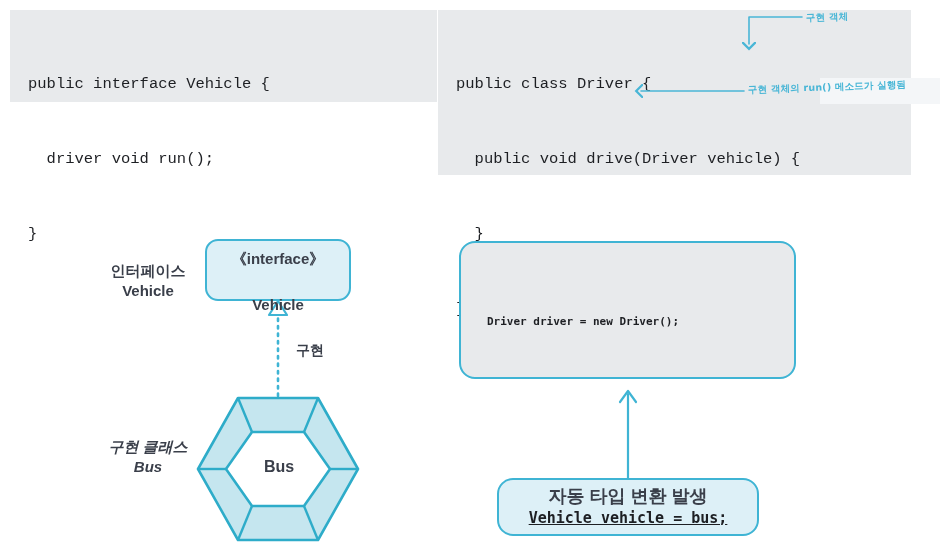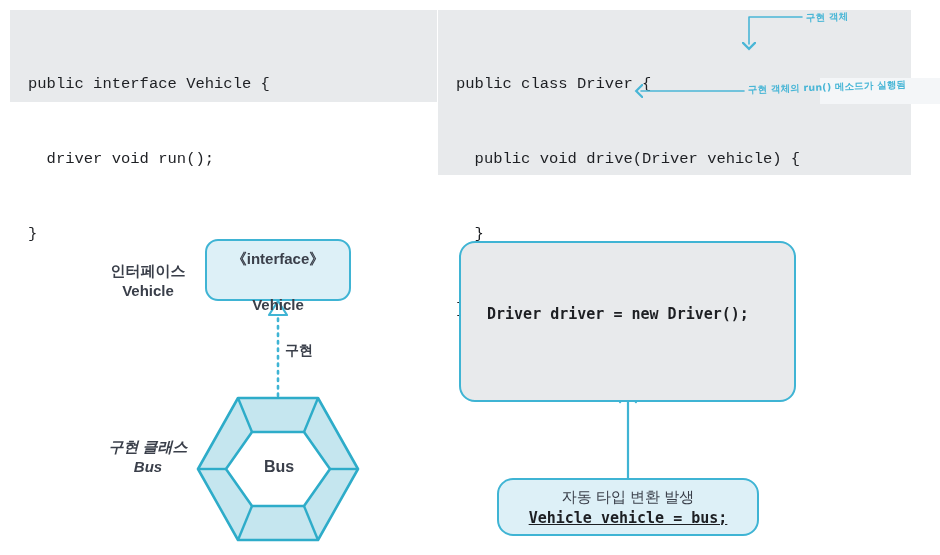--- a/index.html
+++ b/index.html
@@ -84,21 +84,21 @@
     font-size: 15px;
     font-weight: bold;
     color: #3a3f4a;
     line-height: 20px;
     white-space: nowrap;
   }
   #label-interface { left: 98px; top: 248px; width: 100px; margin-top: 13px; }
   #label-impl-class { left: 96px; top: 437px; width: 104px; font-style: italic; }
   #label-realize {
     left: 274px; top: 340px; width: 50px;
-    text-align: center;
+    text-align: right;
     font-size: 14px;
   }
 
   
   #interface-box {
     position: absolute;
     left: 205px; top: 239px;
     width: 146px; height: 62px;
     box-sizing: border-box;
     background: #ddf0f7;
@@ -132,28 +132,28 @@
     font-family: "Liberation Sans", sans-serif;
     font-size: 16px;
     font-weight: bold;
     color: #3a3f4a;
   }
 
   
   #snippet-main {
     position: absolute;
     left: 459px; top: 241px;
-    width: 337px; height: 161px;
+    width: 337px; height: 138px;
     box-sizing: border-box;
     background: #e8eaec;
     border: 2.5px solid #3fb4d4;
     border-radius: 16px;
-    padding: 16px 0 0 26px;
+    padding: 24px 0 0 26px;
     font-family: "DejaVu Sans Mono", "Liberation Mono", monospace;
-    font-size: 15px;
+    font-size: 11px;
     font-weight: bold;
     color: #1d1f23;
     white-space: pre;
     line-height: 22px;
   }
   #snippet-main .snip-line { display: block; height: 22px; }
   #snippet-main .snip-gap  { display: block; height: 22px; }
 
   
   #callout-autocast {
@@ -164,22 +164,22 @@
     background: #ddf0f7;
     border: 2.5px solid #3fb4d4;
     border-radius: 16px;
     display: flex;
     flex-direction: column;
     align-items: center;
     justify-content: center;
   }
   #callout-autocast .co-ko {
     font-family: "Liberation Sans", sans-serif;
-    font-size: 15px;
-    font-weight: normal;
+    font-size: 18px;
+    font-weight: bold;
     color: #3a3f4a;
     line-height: 21px;
   }
   #callout-autocast .co-code {
     font-family: "DejaVu Sans Mono", "Liberation Mono", monospace;
     font-size: 15px;
     font-weight: bold;
     color: #1d1f23;
     line-height: 22px;
     text-decoration: underline;

